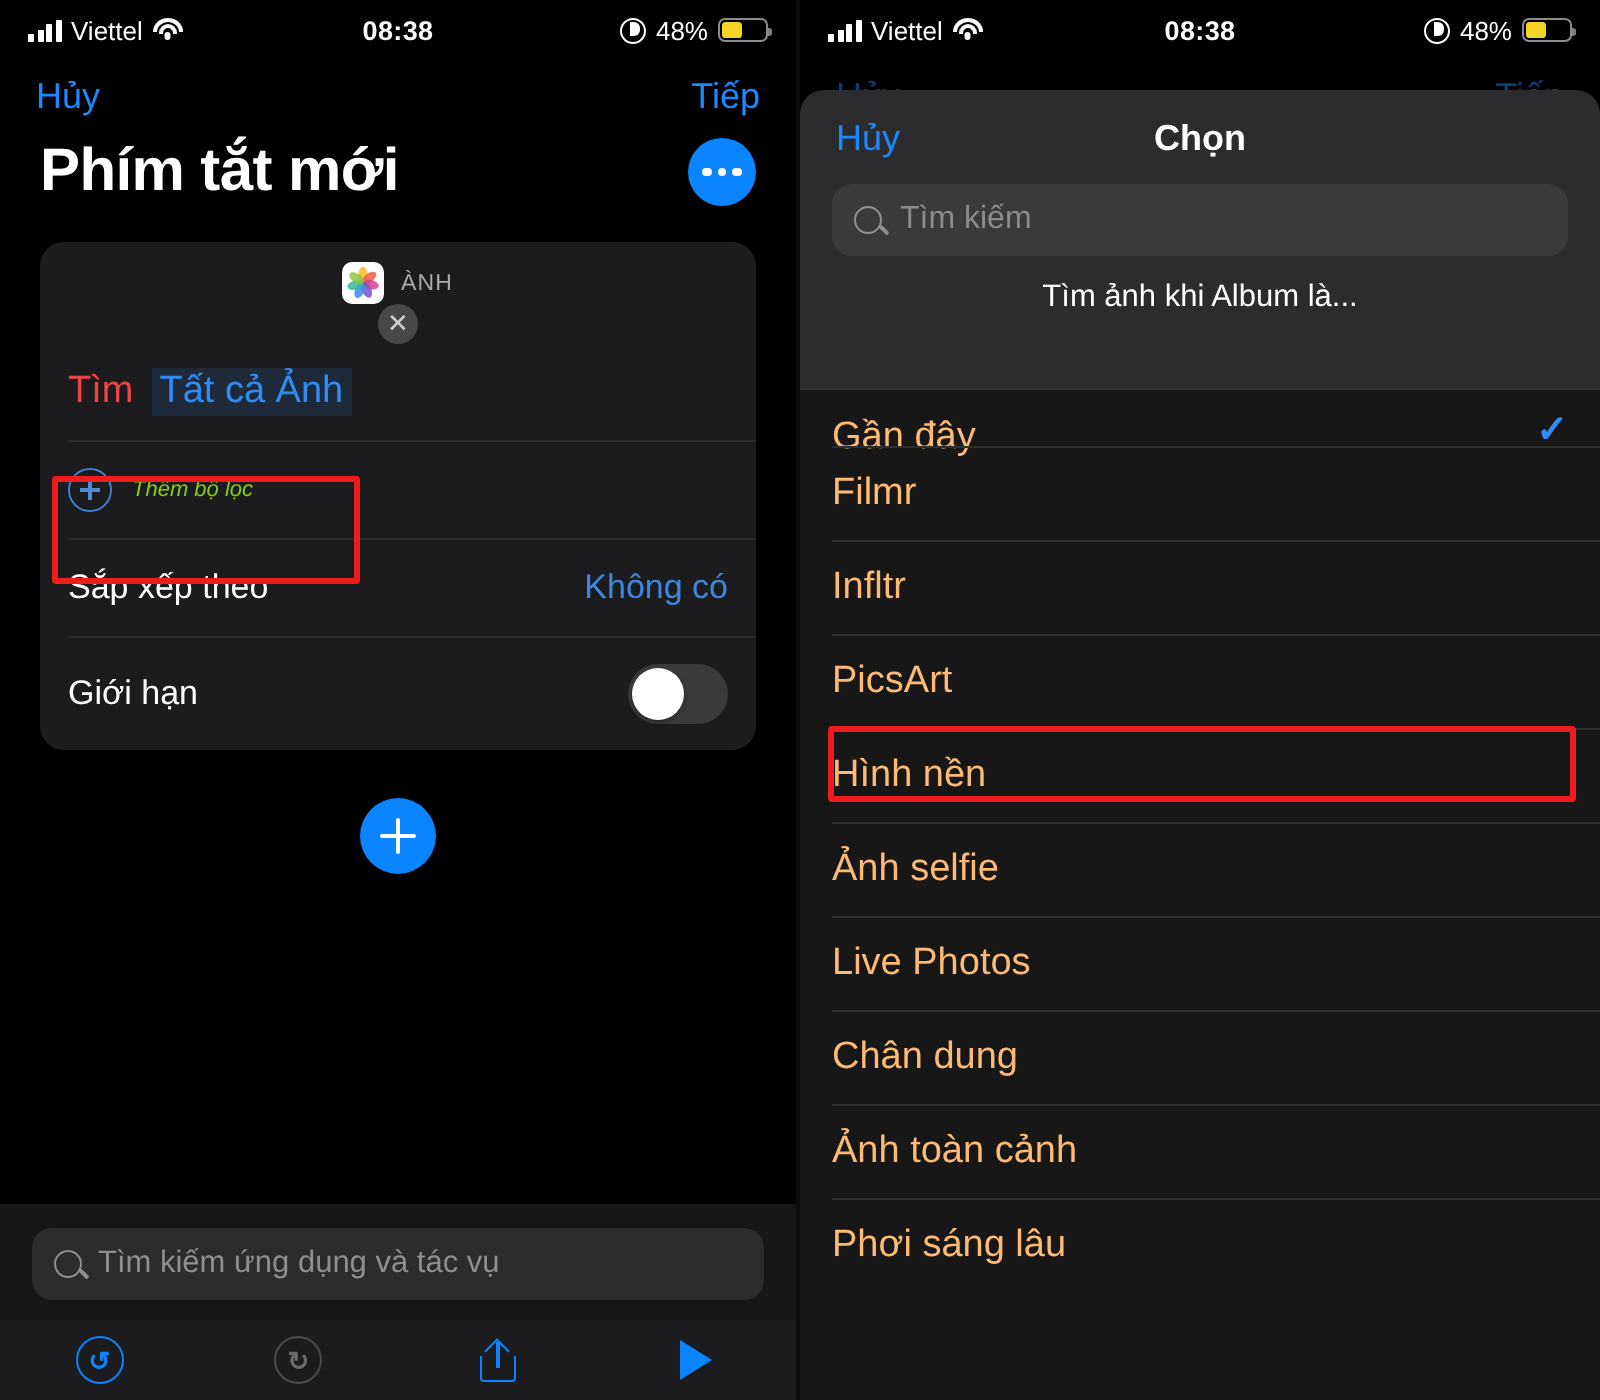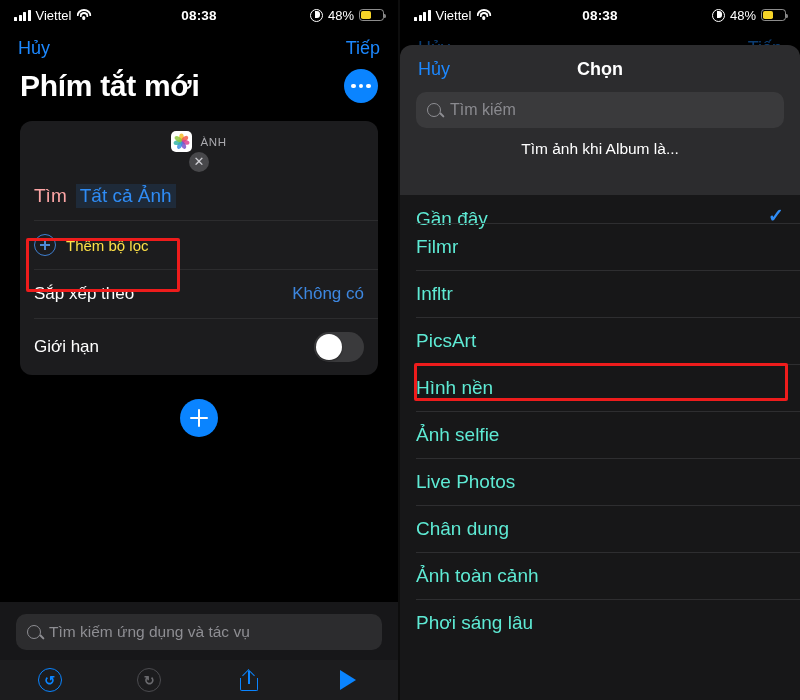--- a/index.html
+++ b/index.html
@@ -66,34 +66,34 @@
   .card-head { display:flex; align-items:center; justify-content:space-between; padding: 10px 12px 6px; flex-direction: column; }
   .app-tag { display:flex; align-items:center; gap: 8px; }
   .photos-icon { width: 21px; height: 21px; border-radius: 5px; background: #fff;
     position: relative; overflow: hidden; flex: none; }
   .app-name { color: #a9a9ae; font-size: 11.5px; letter-spacing: .6px; }
   .close-x { width: 20px; height: 20px; border-radius: 50%; background: #48484b;
     color: #cfcfd4; font-size: 13px; line-height: 20px; text-align: center; border: none;
     cursor: pointer; font-family: inherit; }
 
   .card-row { padding: 6px 14px 12px; display:flex; align-items:center; gap: 9px; flex-wrap: wrap; }
-  .row-label { color: #fca5a5; font-size: 19px; }
+  .row-label { color: #ef4444; font-size: 19px; }
   .token { color: #2f8cf5; font-size: 19px; background: #1e2a39; border-radius: 0; padding: 1px 4px; }
 
   .divider { height: 1px; background: #2c2c2e; margin-left: 14px; }
 
   .list-row { display:flex; align-items:center; justify-content:space-between;
     padding: 13px 14px; min-height: 48px; }
   .addfilter { display:flex; align-items:center; gap: 10px; }
   .plus-circle { width: 22px; height: 22px; border-radius: 50%; border: 1.5px solid #3f7fd0;
     position: relative; flex: none; }
   .plus-circle::before, .plus-circle::after { content:""; position:absolute; background: #4d8ad8; }
   .plus-circle::before { left: 5px; right: 5px; top: 9.2px; height: 1.6px; }
   .plus-circle::after { top: 5px; bottom: 5px; left: 9.2px; width: 1.6px; }
-  .addfilter-txt { color: #fde047; font-size: 15px; }
+  .addfilter-txt { color: #84cc16; font-size: 11px; font-style: italic; }
   .row-title { color: #fff; font-size: 17px; }
   .row-value { color: #3d87e0; font-size: 17px; }
   .toggle { width: 50px; height: 30px; border-radius: 15px; background: #3a3a3c; position: relative;
     border: none; cursor: pointer; }
   .toggle b { position:absolute; left: 2px; top: 2px; width: 26px; height: 26px;
     border-radius: 50%; background: #fff; display:block; box-shadow: 0 1px 2px rgba(0,0,0,.4); }
 
   .hl-box { position: absolute; border: 3px solid #ee1c1c; border-radius: 2px; pointer-events: none; z-index: 20; }
 
   
@@ -147,21 +147,21 @@
     align-items:center; gap: 9px; padding: 0 11px; }
   .sheet-search .search-ph { color: #8a8a8f; font-size: 16px; }
   .sheet-hint { text-align:center; color:#fff; font-size: 15.5px; padding-bottom: 9px; }
 
   .opt-list { background: #171718; position:absolute; left:0; right:0; top: 150px; bottom: 0;
      overflow: hidden; }
   .opt-row { height: 47px; display:flex; align-items:center; justify-content:space-between;
      padding: 0 16px; position: relative; cursor: pointer; }
   .opt-row + .opt-row::before { content:""; position:absolute; top:0; left: 16px; right: 0;
      height: 1px; background: #2e2e30; }
-  .opt-label { color: #5eead4; font-size: 19px; }
+  .opt-label { color: #fdba74; font-size: 19px; }
   .check { color: #2f8cf5; font-size: 19px; font-weight: 700; }
   .opt-row.first { height: 28px; align-items: flex-end; }
   .opt-row.first .opt-label { position: relative; top: 7px; }
   .opt-row.first .check { position: relative; top: 4px; }
 </style>
 </head>
 <body>
 
 <div class="screens">
 

